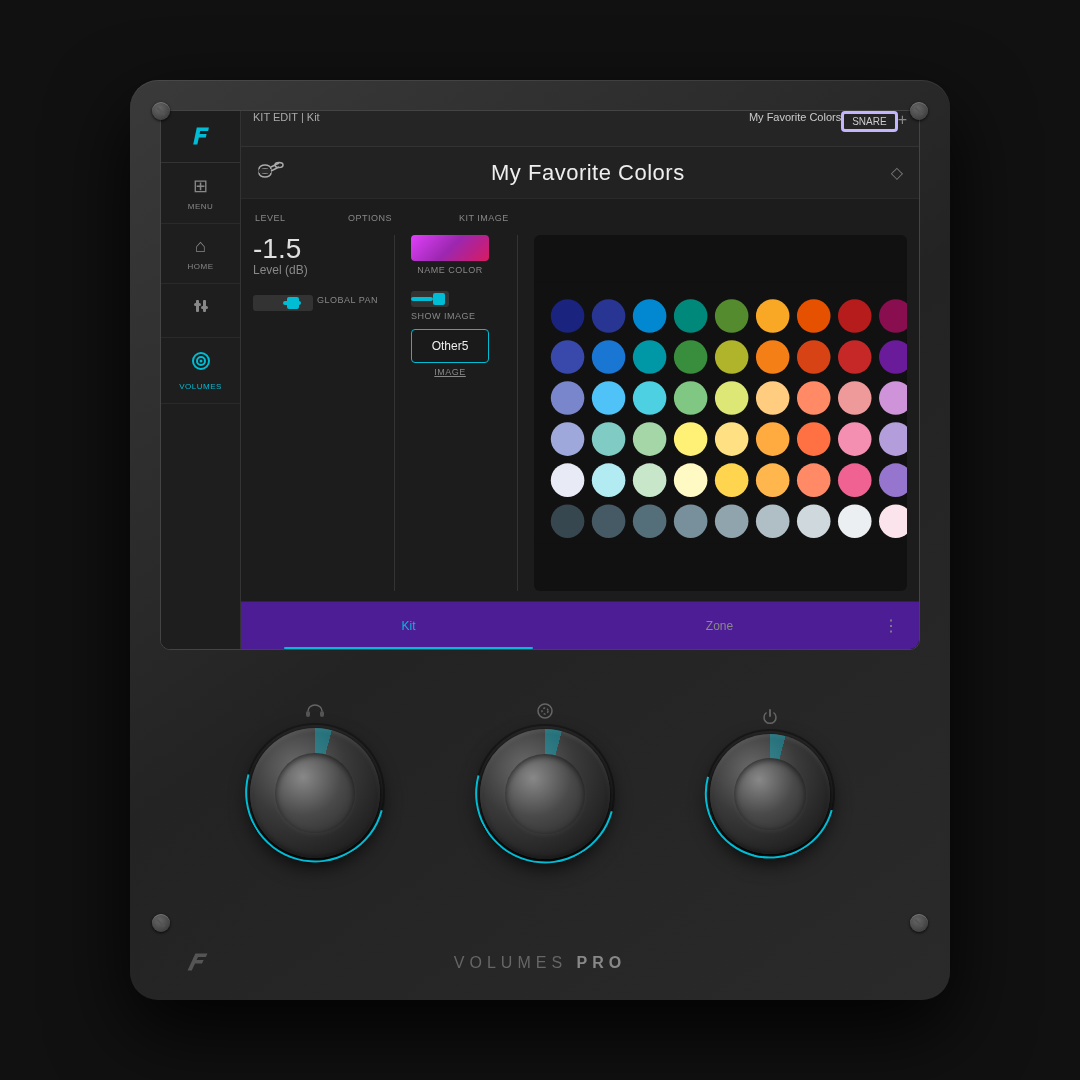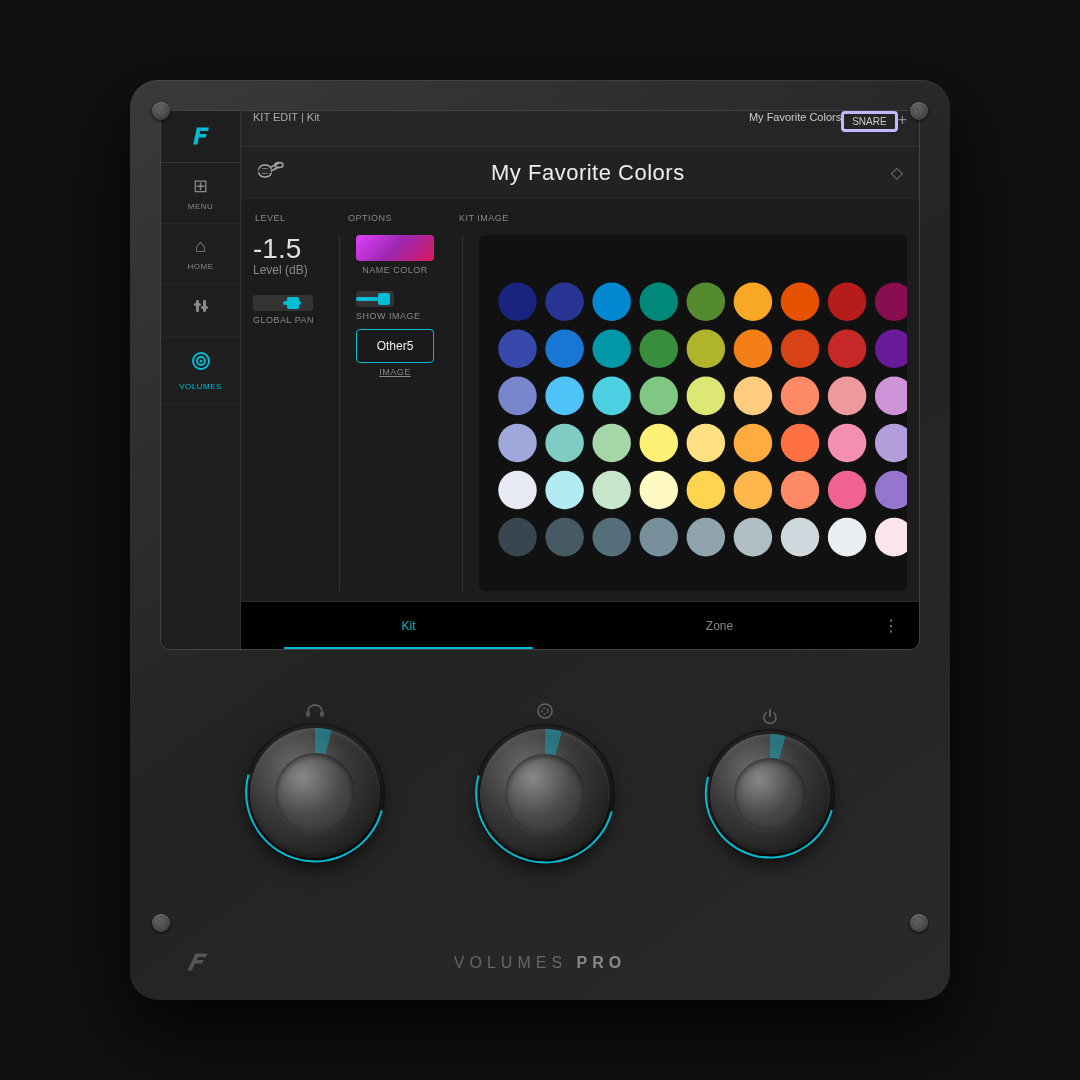--- a/index.html
+++ b/index.html
@@ -207,21 +207,21 @@
       line-height: 1;
     }
     .level-unit {
       color: #888;
       font-size: 12px;
     }
 
     
     .pan-control {
       display: flex;
-      flex-direction: column;
+      flex-direction: row;
       align-items: flex-start;
       gap: 4px;
       margin-top: 10px;
     }
     .pan-slider {
       width: 60px;
       height: 16px;
       background: #333;
       border-radius: 3px;
       position: relative;
@@ -332,21 +332,21 @@
       flex: 1;
       border-radius: 6px;
       overflow: hidden;
       background: #111;
       min-height: 120px;
     }
 
     
     .bottom-tabs {
       height: 48px;
-      background: #000000;
+      background: #4c1d95;
       border-top: 1px solid #2a2a2a;
       display: flex;
       align-items: center;
       padding: 0 12px;
       position: relative;
     }
     .tab-item {
       flex: 1;
       display: flex;
       align-items: center;

